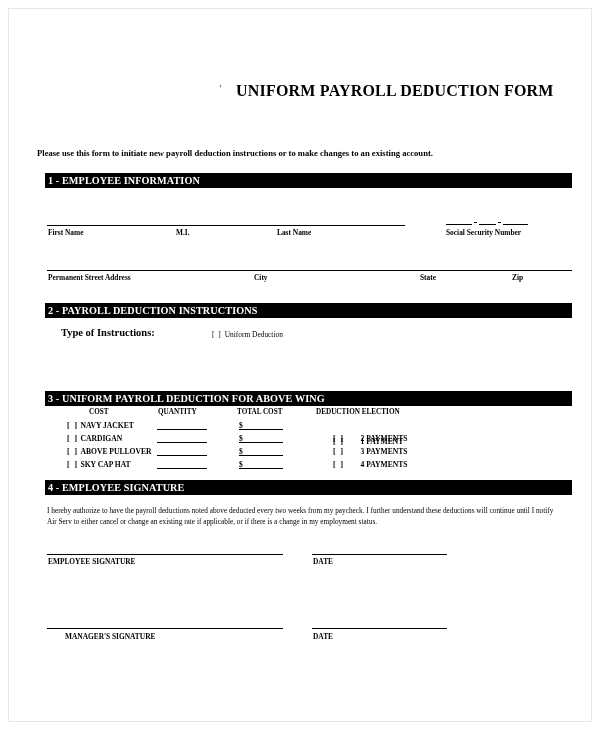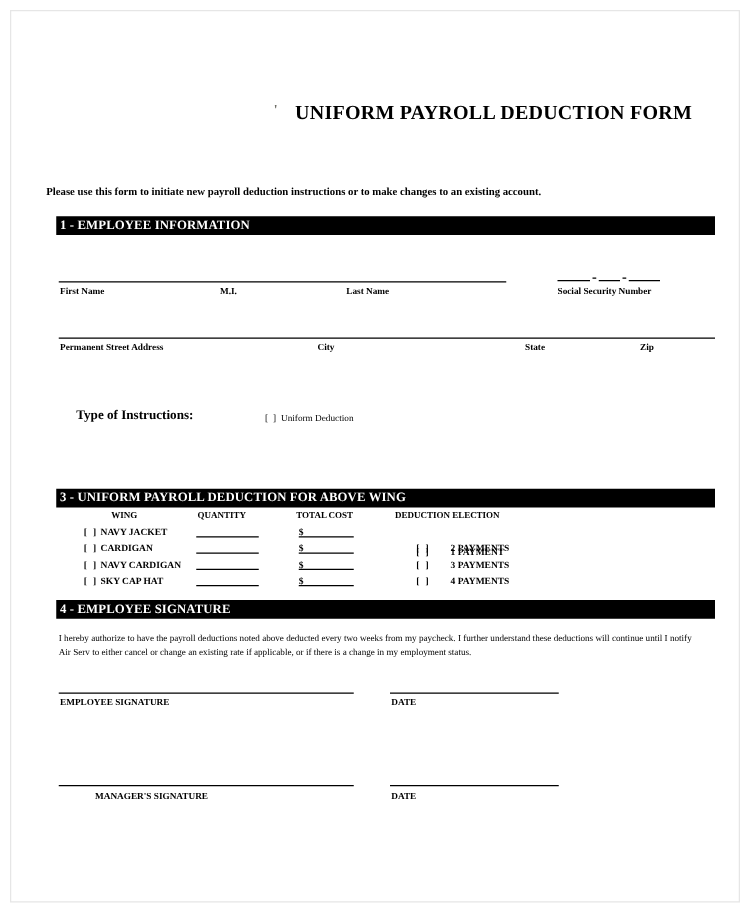--- a/index.html
+++ b/index.html
@@ -256,29 +256,30 @@
       <span class="ssn-seg" style="left:57px; width:25px;"></span>
     </div>
     <div class="fld-label" style="left:437px; top:219px;">Social Security Number</div>
 
     <div class="rule" style="left:38px; top:261px; width:525px;"></div>
     <div class="fld-label" style="left:39px; top:264px;">Permanent Street Address</div>
     <div class="fld-label" style="left:245px; top:264px;">City</div>
     <div class="fld-label" style="left:411px; top:264px;">State</div>
     <div class="fld-label" style="left:503px; top:264px;">Zip</div>
 
+    <div class="bar" id="bar2">2 - PAYROLL DEDUCTION INSTRUCTIONS</div>
 
     <div class="type-label">Type of Instructions:</div>
     <div class="type-opt">
       <span class="box">[  ]</span><span class="txt">Uniform Deduction</span>
     </div>
 
     <div class="bar" id="bar3">3 - UNIFORM PAYROLL DEDUCTION FOR ABOVE WING</div>
 
-    <div class="thead" id="th-item">WING</div>
+    <div class="thead" id="th-item">COST</div>
     <div class="thead" id="th-qty">QUANTITY</div>
     <div class="thead" id="th-cost">TOTAL COST</div>
     <div class="thead" id="th-elec">DEDUCTION ELECTION</div>
 
     <div class="row-item" style="top:411px;">
       <span class="box">[  ]</span><span class="nm">NAVY JACKET</span>
     </div>
     <div class="qty-rule" style="top:420px;"></div>
     <div class="cost-dollar" style="top:411px;">$</div>
     <div class="cost-rule" style="top:420px;"></div>
@@ -290,21 +291,21 @@
       <span class="box">[  ]</span><span class="nm">CARDIGAN</span>
     </div>
     <div class="qty-rule" style="top:433px;"></div>
     <div class="cost-dollar" style="top:424px;">$</div>
     <div class="cost-rule" style="top:433px;"></div>
     <div class="elec" style="top:424px;">
       <span class="box">[  ]</span><span class="lbl">2 PAYMENTS</span>
     </div>
 
     <div class="row-item" style="top:437px;">
-      <span class="box">[  ]</span><span class="nm">NAVY CARDIGAN</span>
+      <span class="box">[  ]</span><span class="nm">ABOVE PULLOVER</span>
     </div>
     <div class="qty-rule" style="top:446px;"></div>
     <div class="cost-dollar" style="top:437px;">$</div>
     <div class="cost-rule" style="top:446px;"></div>
     <div class="elec" style="top:437px;">
       <span class="box">[  ]</span><span class="lbl">3 PAYMENTS</span>
     </div>
 
     <div class="row-item" style="top:450px;">
       <span class="box">[  ]</span><span class="nm">SKY CAP HAT</span>
@@ -319,18 +320,18 @@
     <div class="bar" id="bar4">4 - EMPLOYEE SIGNATURE</div>
 
     <div class="authorize">I hereby authorize to have the payroll deductions noted above deducted every two weeks from my paycheck.  I further understand these deductions will continue until I notify Air Serv to either cancel or change an existing rate if applicable, or if there is a change in my employment status.</div>
 
     <div class="rule" style="left:38px; top:545px; width:236px;"></div>
     <div class="sig-label" style="left:39px; top:548px;">EMPLOYEE SIGNATURE</div>
     <div class="rule" style="left:303px; top:545px; width:135px;"></div>
     <div class="sig-label" style="left:304px; top:548px;">DATE</div>
 
     <div class="rule" style="left:38px; top:619px; width:236px;"></div>
-    <div class="sig-label" style="left:39px; top:623px;padding-left:28px;">MANAGER'S SIGNATURE</div>
+    <div class="sig-label" style="left:28px; top:623px;padding-left:28px;">MANAGER'S SIGNATURE</div>
     <div class="rule" style="left:303px; top:619px; width:135px;"></div>
     <div class="sig-label" style="left:304px; top:623px;">DATE</div>
 
   </div>
 </div>
 
 </body></html>

